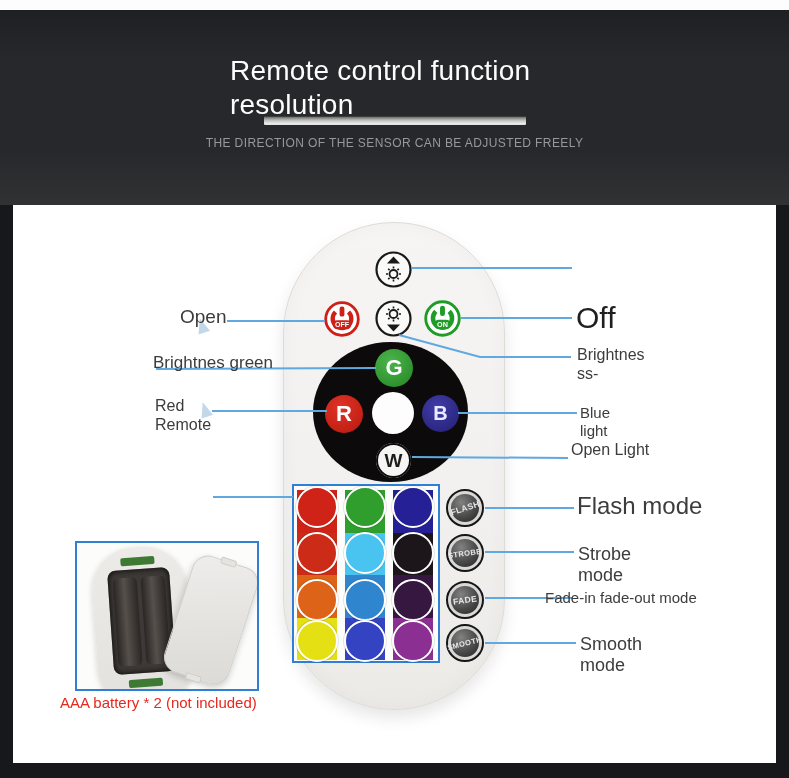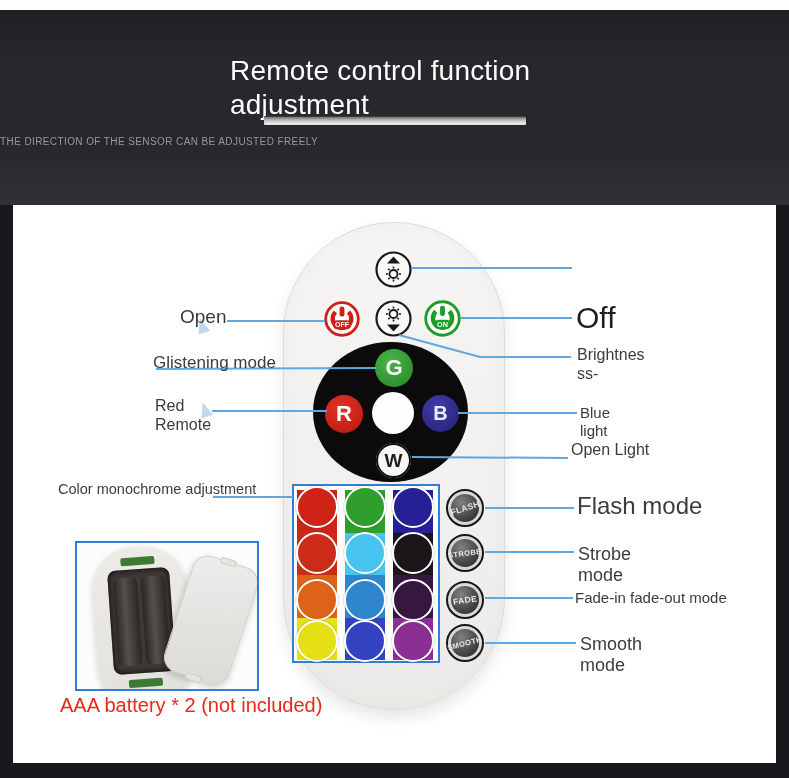--- a/index.html
+++ b/index.html
@@ -8,22 +8,22 @@
 
   
   .top-strip { position:absolute; left:0; top:0; width:789px; height:10px; background:#fdfdfd; }
   .header { position:absolute; left:0; top:10px; width:789px; height:195px;
             background:linear-gradient(180deg,#1e2023 0%,#26282b 25%,#26282b 72%,#303234 100%); }
   .title { position:absolute; left:230px; top:44px; width:330px; color:#fdfdfd;
            font-size:28px; line-height:1.23; letter-spacing:.2px; white-space:pre-line; }
   .title-bar { position:absolute; left:264px; top:106px; width:262px; height:9px; border-radius:1px;
                border-top:1px solid #3c3c3c;
                background:linear-gradient(180deg,#6f6f6f 0%,#bdbdbd 40%,#ededed 85%,#dcdcdc 100%); }
-  .subtitle { position:absolute; left:0; top:126px; width:789px; text-align:left;
-              color:#96989a; font-size:10px; letter-spacing:.4px; }
+  .subtitle { position:absolute; left:0; top:126px; width:789px; text-align:center;
+              color:#96989a; font-size:12px; letter-spacing:.4px; }
 
   
   .panel { position:absolute; left:13px; top:205px; width:763px; height:558px; background:#ffffff; }
 
   
   .remote-body { position:absolute; left:283px; top:222px; width:222px; height:488px;
                  background:linear-gradient(180deg,#f6f5f3 0%,#f1f0ee 60%,#eceae7 100%);
                  border:1px solid #dddbd6; border-radius:111px;
                  box-shadow:0 8px 16px rgba(0,0,0,.10), inset 0 0 20px rgba(0,0,0,.03); }
   .pad { position:absolute; left:313px; top:342px; width:155px; height:140px;
@@ -68,21 +68,21 @@
   .lbl-glist  { left:153px; top:353px; font-size:17px; }
   .lbl-red    { left:155px; top:397px; font-size:16px; }
   .lbl-mono   { left:58px;  top:481px; font-size:14.5px; }
   .lbl-bplus  { left:577px; top:253px; font-size:16px; }
   .lbl-off    { left:576px; top:300px; font-size:30px; color:#1f1f1f; }
   .lbl-bminus { left:577px; top:346px; font-size:16px; }
   .lbl-blue   { left:580px; top:404px; font-size:15px; }
   .lbl-white  { left:571px; top:441px; font-size:16px; }
   .lbl-flash  { left:577px; top:492px; font-size:24px; }
   .lbl-strobe { left:578px; top:544px; font-size:18px; }
-  .lbl-fade   { left:575px; top:589px; font-size:15px; }
+  .lbl-fade   { left:545px; top:589px; font-size:15px; }
   .lbl-smooth { left:580px; top:634px; font-size:18px; }
 
   .cursor-arrow { position:absolute; width:0; height:0;
                   border-left:6px solid transparent; border-right:6px solid transparent;
                   border-bottom:15px solid rgba(142,184,219,.55); }
 
   
   .battery-box { position:absolute; left:75px; top:541px; width:184px; height:150px;
                  border:2px solid #2f7fd6; background:#fcfcfb; overflow:hidden; }
   .bat-back { position:absolute; left:18px; top:4px; width:94px; height:160px;
@@ -90,31 +90,31 @@
               transform:rotate(-4deg); box-shadow:0 2px 6px rgba(0,0,0,.18); }
   .bat-bay { position:absolute; left:16px; top:22px; width:62px; height:104px;
              background:#3d3936; border-radius:8px; box-shadow:inset 0 0 6px #000; }
   .bat-slot { position:absolute; top:8px; width:24px; height:88px; border-radius:5px;
               background:linear-gradient(90deg,#2a2624,#55504b 45%,#2a2624); }
   .bat-pcb { position:absolute; width:34px; height:8px; background:#3f7a35; border-radius:2px; }
   .bat-cover { position:absolute; left:100px; top:16px; width:68px; height:122px;
                background:linear-gradient(160deg,#efedeb,#dcdad6); border:1px solid #cfcdc9;
                border-radius:16px; transform:rotate(18deg); box-shadow:0 3px 7px rgba(0,0,0,.2); }
   .bat-tab { position:absolute; width:16px; height:7px; background:#e6e4e1; border:1px solid #cfcdc9; border-radius:2px; }
-  .lbl-batnote { position:absolute; left:60px; top:694px; font-size:20px; color:#e6281d; }
+  .lbl-batnote { position:absolute; left:60px; top:694px; font-size:15px; color:#e6281d; }
 </style>
 </head>
 <body>
 
 <div class="stage">
 
   <div class="top-strip"></div>
   <div class="header">
     <div class="title">Remote control function
-adjustment</div>
+resolution</div>
     <div class="title-bar"></div>
     <div class="subtitle">THE DIRECTION OF THE SENSOR CAN BE ADJUSTED FREELY</div>
   </div>
 
   <div class="panel"></div>
 
   <div class="remote-body"></div>
 
   <svg class="svgbtn" style="left:375px; top:251px;" width="37" height="37" viewBox="0 0 37 37">
     <circle cx="18.5" cy="18.5" r="17" fill="#fafaf8" stroke="#191919" stroke-width="2.2"></circle>
@@ -251,24 +251,23 @@
       <polyline points="485,552 574,552"></polyline>
       <polyline points="485,598 573,598"></polyline>
       <polyline points="485,643 576,643"></polyline>
     </g>
   </svg>
 
   <div class="cursor-arrow" style="left:196px; top:318px; transform:rotate(-18deg);"></div>
   <div class="cursor-arrow" style="left:199px; top:402px; transform:rotate(-18deg);"></div>
 
   <div class="lbl lbl-open">Open</div>
-  <div class="lbl lbl-glist">Glistening mode</div>
+  <div class="lbl lbl-glist">Brightnes green</div>
   <div class="lbl lbl-red">Red
 Remote</div>
-  <div class="lbl lbl-mono">Color monochrome adjustment</div>
   <div class="lbl lbl-off">Off</div>
   <div class="lbl lbl-bminus">Brightnes
 ss-</div>
   <div class="lbl lbl-blue">Blue
 light</div>
   <div class="lbl lbl-white">Open Light</div>
   <div class="lbl lbl-flash">Flash mode</div>
   <div class="lbl lbl-strobe">Strobe
 mode</div>
   <div class="lbl lbl-fade">Fade-in fade-out mode</div>

